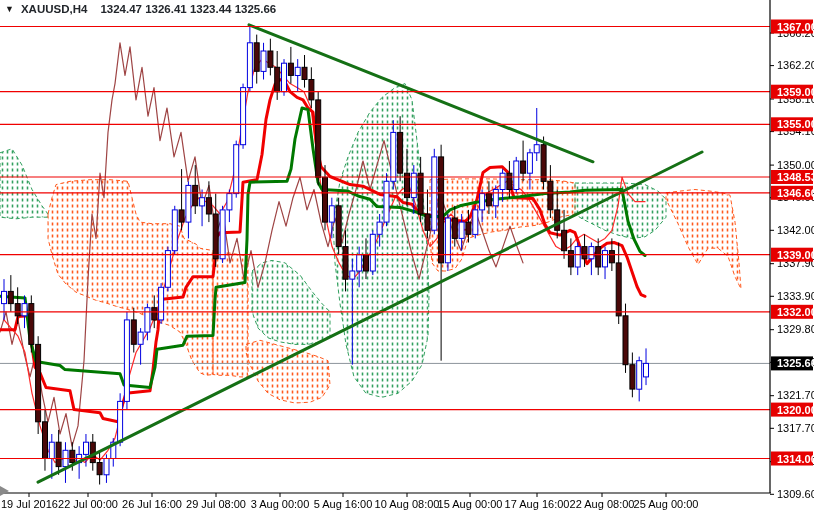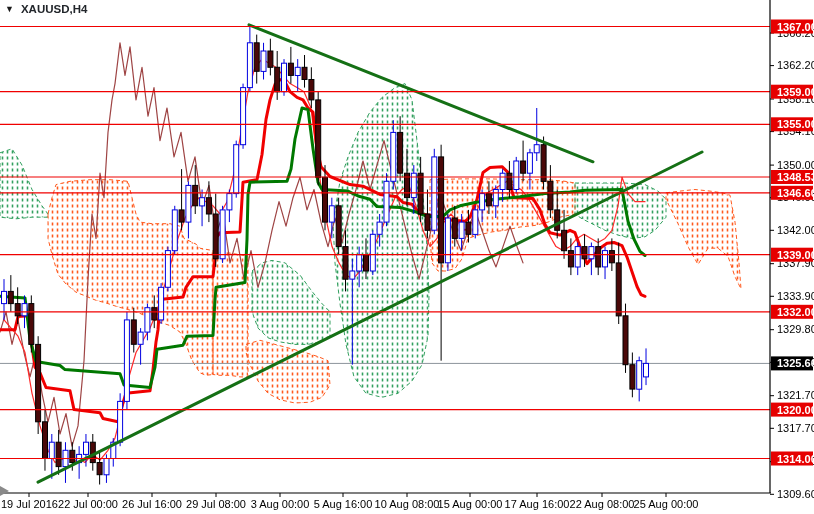--- a/index.html
+++ b/index.html
@@ -13,20 +13,21 @@
   #dd-arrow{font-size:9px;color:#1a1a1a;cursor:pointer;line-height:1;}
   .tsep{display:inline-block;margin-left:6px;}
 </style>
 </head>
 <body>
 
 <div id="app">
   <div id="title-bar">
     <span id="dd-arrow">▼</span>
     <span>XAUUSD,H4</span>
+    <span class="tsep">1324.47 1326.41 1323.44 1325.66</span>
   </div>
   <svg id="chart-svg" width="814" height="514" viewBox="0 0 814 514" xmlns="http://www.w3.org/2000/svg">
       <defs>
         <pattern id="patO" width="5" height="6" patternUnits="userSpaceOnUse">
           <line x1="2.5" y1="0.5" x2="2.5" y2="3.5" stroke="#ff5a1e" stroke-width="1.6"></line>
         </pattern>
         <pattern id="patG" width="5" height="6" patternUnits="userSpaceOnUse">
           <line x1="2.5" y1="0.5" x2="2.5" y2="3.5" stroke="#33a05f" stroke-width="1.6"></line>
         </pattern>
       </defs>

